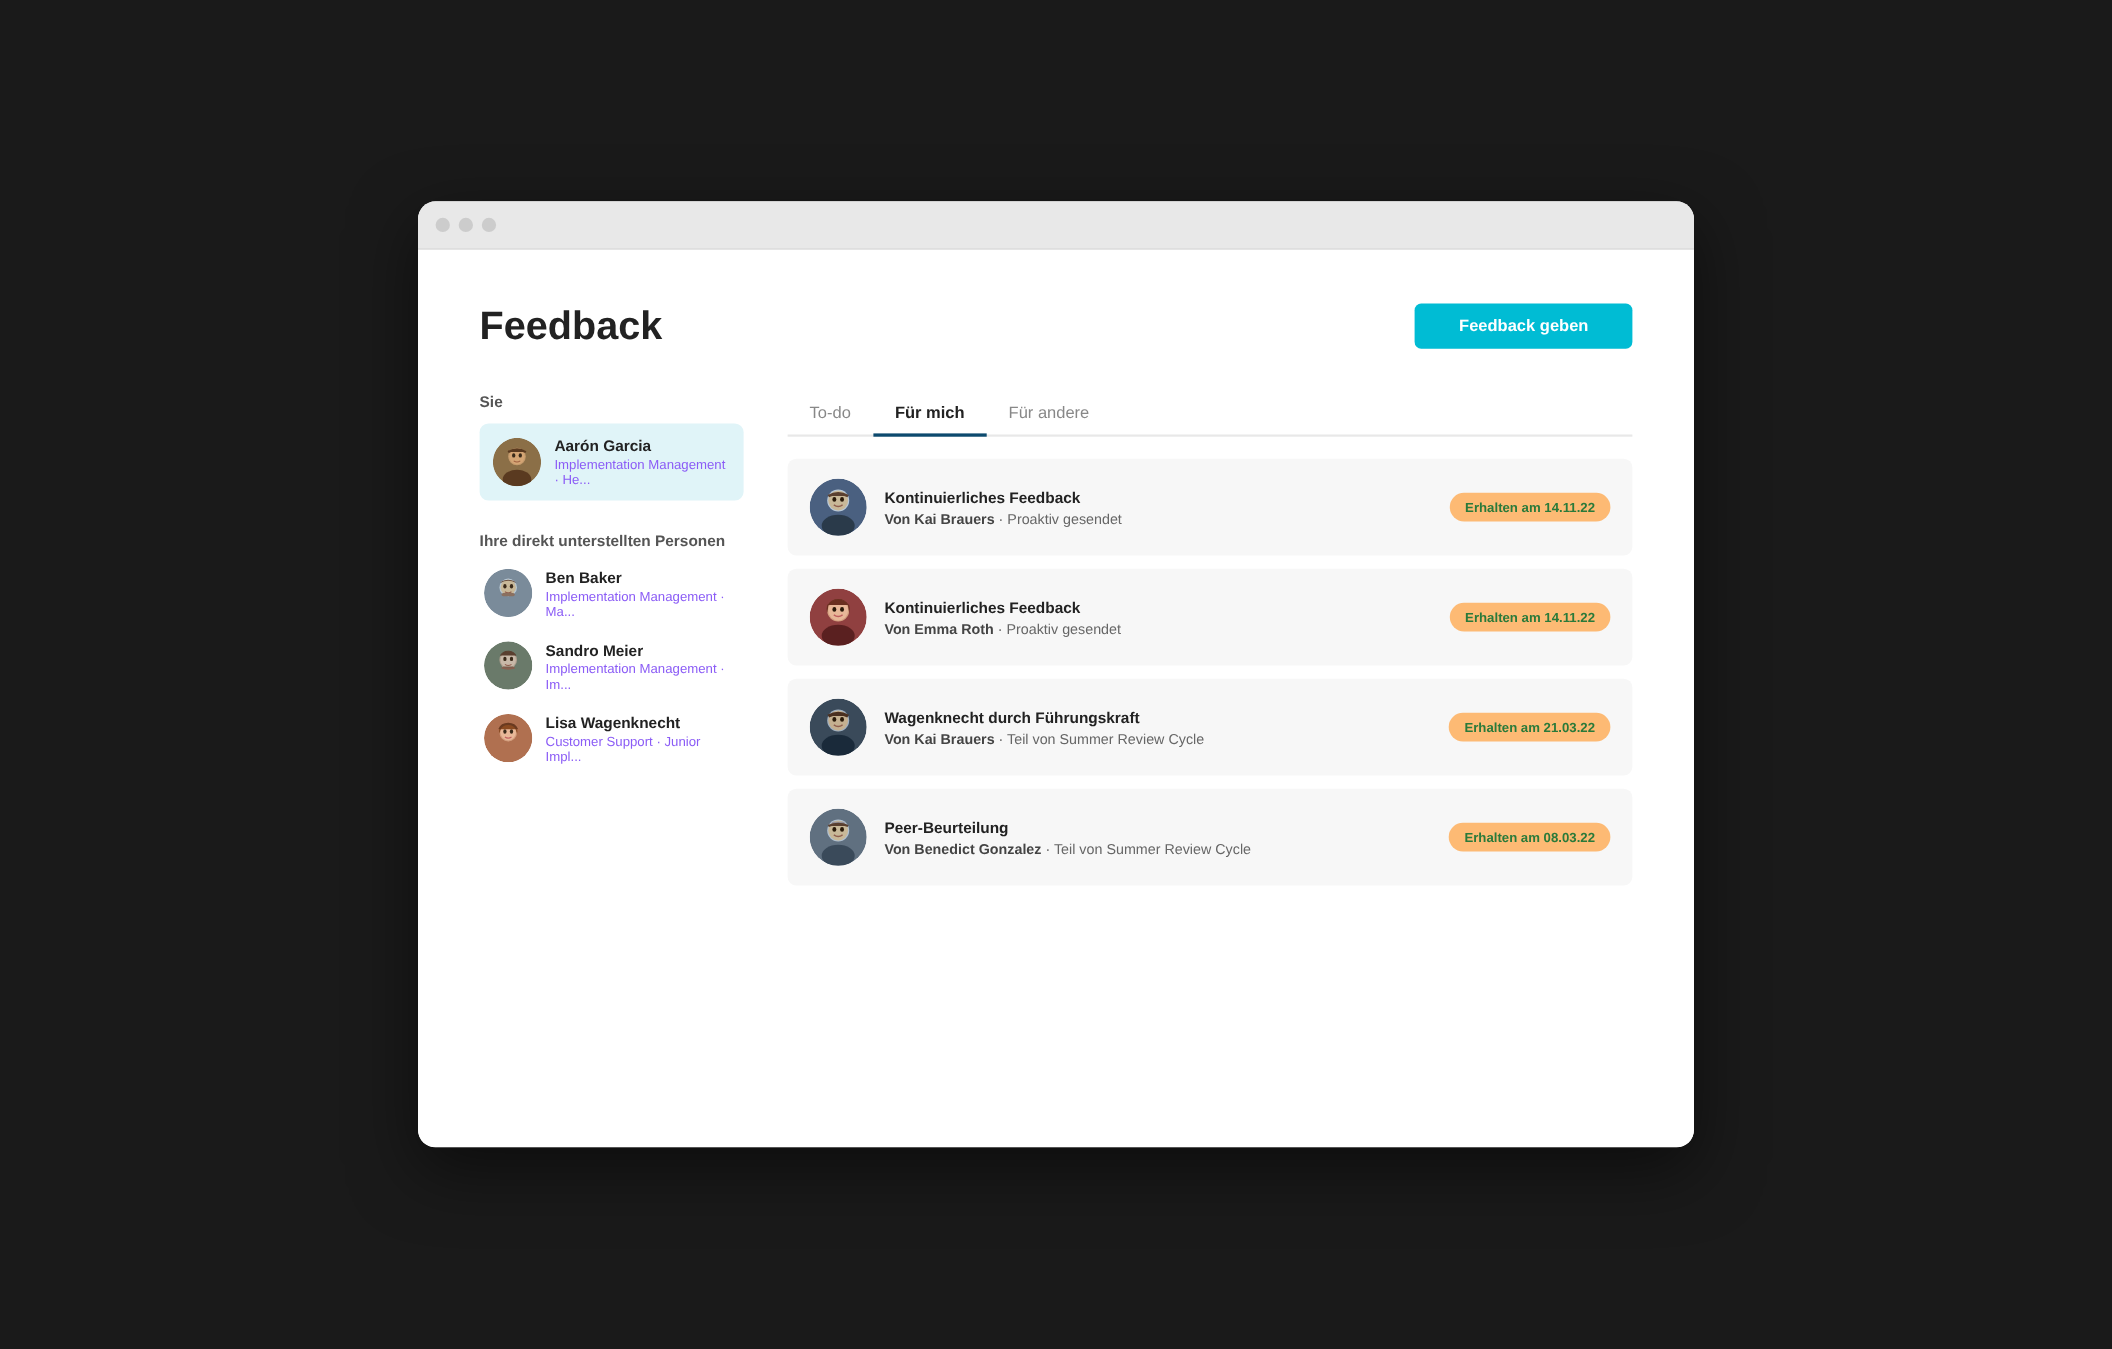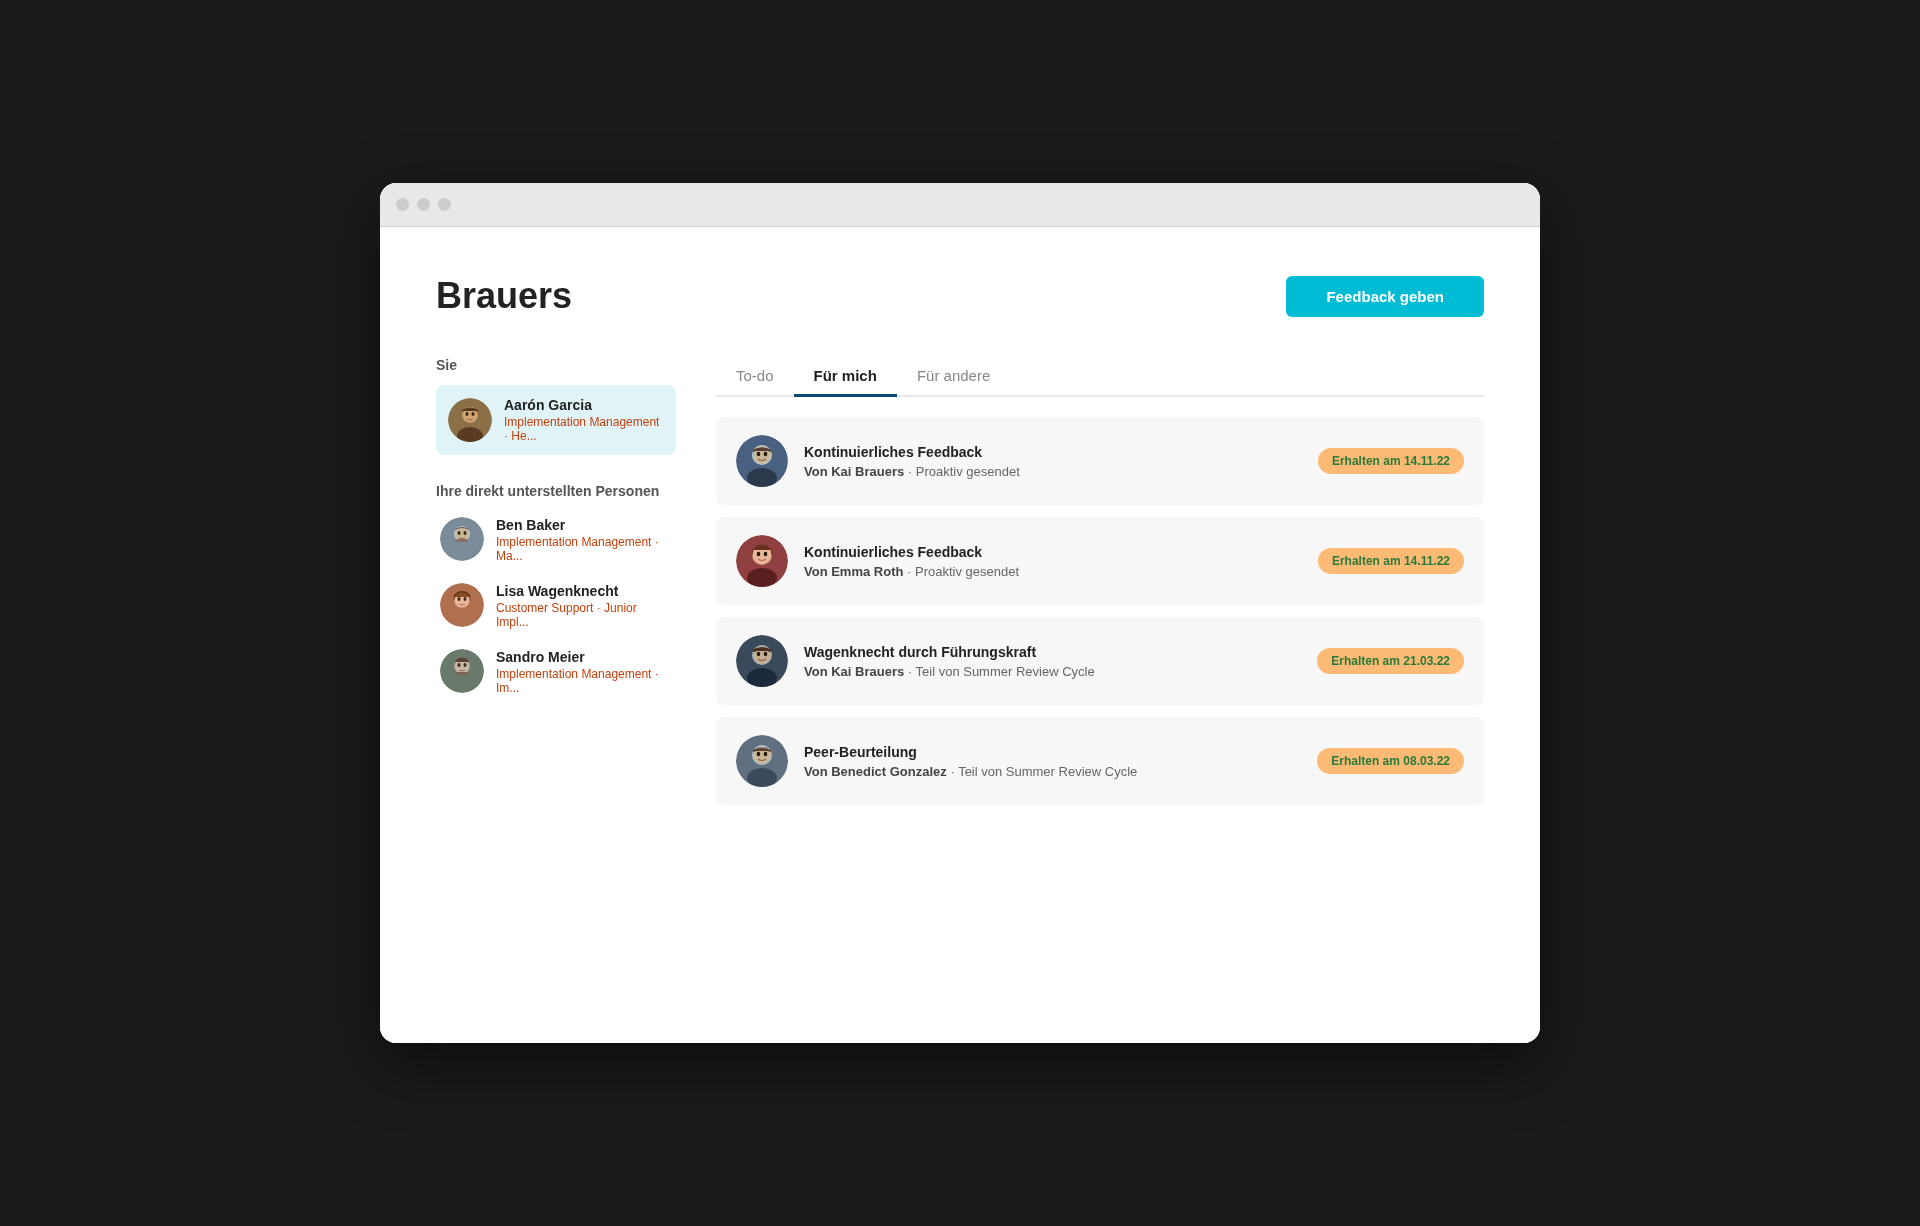--- a/index.html
+++ b/index.html
@@ -125,21 +125,21 @@
     }
 
     .user-info-name {
       font-size: 14px;
       font-weight: 600;
       color: #222;
     }
 
     .user-info-desc {
       font-size: 12px;
-      color: #c2410c;
+      color: #8b5cf6;
       margin-top: 2px;
     }
 
     .sidebar-subsection-label {
       font-size: 14px;
       font-weight: 600;
       color: #555;
       margin-bottom: 8px;
       margin-top: 4px;
     }
@@ -241,21 +241,21 @@
 
   <div class="browser-titlebar">
     <div class="browser-dot"></div>
     <div class="browser-dot"></div>
     <div class="browser-dot"></div>
   </div>
 
   <div class="browser-content">
 
     <div class="page-header">
-      <h1 class="page-title">Brauers</h1>
+      <h1 class="page-title">Feedback</h1>
       <button class="feedback-geben-btn">Feedback geben</button>
     </div>
 
     <div class="main-layout">
 
       <div class="sidebar">
 
         <div class="sidebar-section-label">Sie</div>
 
         <div class="user-card-selected">
@@ -288,60 +288,60 @@
               <ellipse cx="19" cy="16" rx="1.5" ry="2" fill="#3a2a1a"></ellipse>
               <ellipse cx="25" cy="16" rx="1.5" ry="2" fill="#3a2a1a"></ellipse>
               <path d="M19 21 Q22 23 25 21" stroke="#906050" stroke-width="1" fill="none"></path>
               <path d="M15 13 Q22 9 29 13 Q29 11 22 10 Q15 11 15 13Z" fill="#6a5040"></path>
               <rect x="16" y="22" width="12" height="3" rx="1.5" fill="#8a7060"></rect>
             </svg>
           </div>
           <div class="user-info">
             <div class="user-info-name">Ben Baker</div>
             <div class="user-info-desc">Implementation Management · Ma...</div>
+          </div>
+        </div>
+
+        <div class="user-card">
+          <div class="avatar-face">
+            <svg viewBox="0 0 44 44" xmlns="http://www.w3.org/2000/svg">
+              <rect width="44" height="44" rx="22" fill="#6a7a6a"></rect>
+              <circle cx="22" cy="17" r="8" fill="#b0a090"></circle>
+              <circle cx="22" cy="17" r="7" fill="#c8b8a8"></circle>
+              <ellipse cx="19" cy="16" rx="1.5" ry="2" fill="#3a2a1a"></ellipse>
+              <ellipse cx="25" cy="16" rx="1.5" ry="2" fill="#3a2a1a"></ellipse>
+              <path d="M19 21 Q22 23 25 21" stroke="#906050" stroke-width="1" fill="none"></path>
+              <path d="M15 13 Q17 9 22 9 Q27 9 29 13" fill="#5a4030" stroke="#5a4030" stroke-width="1"></path>
+              <rect x="17" y="23" width="10" height="2" rx="1" fill="#7a6050"></rect>
+              <path d="M16 24 Q22 26 28 24" stroke="#8a6050" stroke-width="1.5" fill="none"></path>
+            </svg>
+          </div>
+          <div class="user-info">
+            <div class="user-info-name">Sandro Meier</div>
+            <div class="user-info-desc">Implementation Management · Im...</div>
           </div>
         </div>
 
         <div class="user-card">
           <div class="avatar-face">
             <svg viewBox="0 0 44 44" xmlns="http://www.w3.org/2000/svg">
               <rect width="44" height="44" rx="22" fill="#b07050"></rect>
               <circle cx="22" cy="17" r="8" fill="#d4a080"></circle>
               <circle cx="22" cy="17" r="7" fill="#e8b898"></circle>
               <ellipse cx="19" cy="16" rx="1.5" ry="2" fill="#3a2a1a"></ellipse>
               <ellipse cx="25" cy="16" rx="1.5" ry="2" fill="#3a2a1a"></ellipse>
               <path d="M19 21 Q22 23 25 21" stroke="#c06060" stroke-width="1" fill="none"></path>
               <path d="M14 14 Q16 9 22 9 Q28 9 30 14" stroke="#6a3a20" stroke-width="2" fill="#8a4a20"></path>
               <path d="M14 14 Q13 16 14 18 Q16 12 14 14Z" fill="#8a4a20"></path>
               <path d="M30 14 Q31 16 30 18 Q28 12 30 14Z" fill="#8a4a20"></path>
             </svg>
           </div>
           <div class="user-info">
             <div class="user-info-name">Lisa Wagenknecht</div>
             <div class="user-info-desc">Customer Support · Junior Impl...</div>
-          </div>
-        </div>
-
-        <div class="user-card">
-          <div class="avatar-face">
-            <svg viewBox="0 0 44 44" xmlns="http://www.w3.org/2000/svg">
-              <rect width="44" height="44" rx="22" fill="#6a7a6a"></rect>
-              <circle cx="22" cy="17" r="8" fill="#b0a090"></circle>
-              <circle cx="22" cy="17" r="7" fill="#c8b8a8"></circle>
-              <ellipse cx="19" cy="16" rx="1.5" ry="2" fill="#3a2a1a"></ellipse>
-              <ellipse cx="25" cy="16" rx="1.5" ry="2" fill="#3a2a1a"></ellipse>
-              <path d="M19 21 Q22 23 25 21" stroke="#906050" stroke-width="1" fill="none"></path>
-              <path d="M15 13 Q17 9 22 9 Q27 9 29 13" fill="#5a4030" stroke="#5a4030" stroke-width="1"></path>
-              <rect x="17" y="23" width="10" height="2" rx="1" fill="#7a6050"></rect>
-              <path d="M16 24 Q22 26 28 24" stroke="#8a6050" stroke-width="1.5" fill="none"></path>
-            </svg>
-          </div>
-          <div class="user-info">
-            <div class="user-info-name">Sandro Meier</div>
-            <div class="user-info-desc">Implementation Management · Im...</div>
           </div>
         </div>
 
       </div>
 
       <div class="content-area">
 
         <div class="tabs">
           <div class="tab">
             <span>To-do</span>

